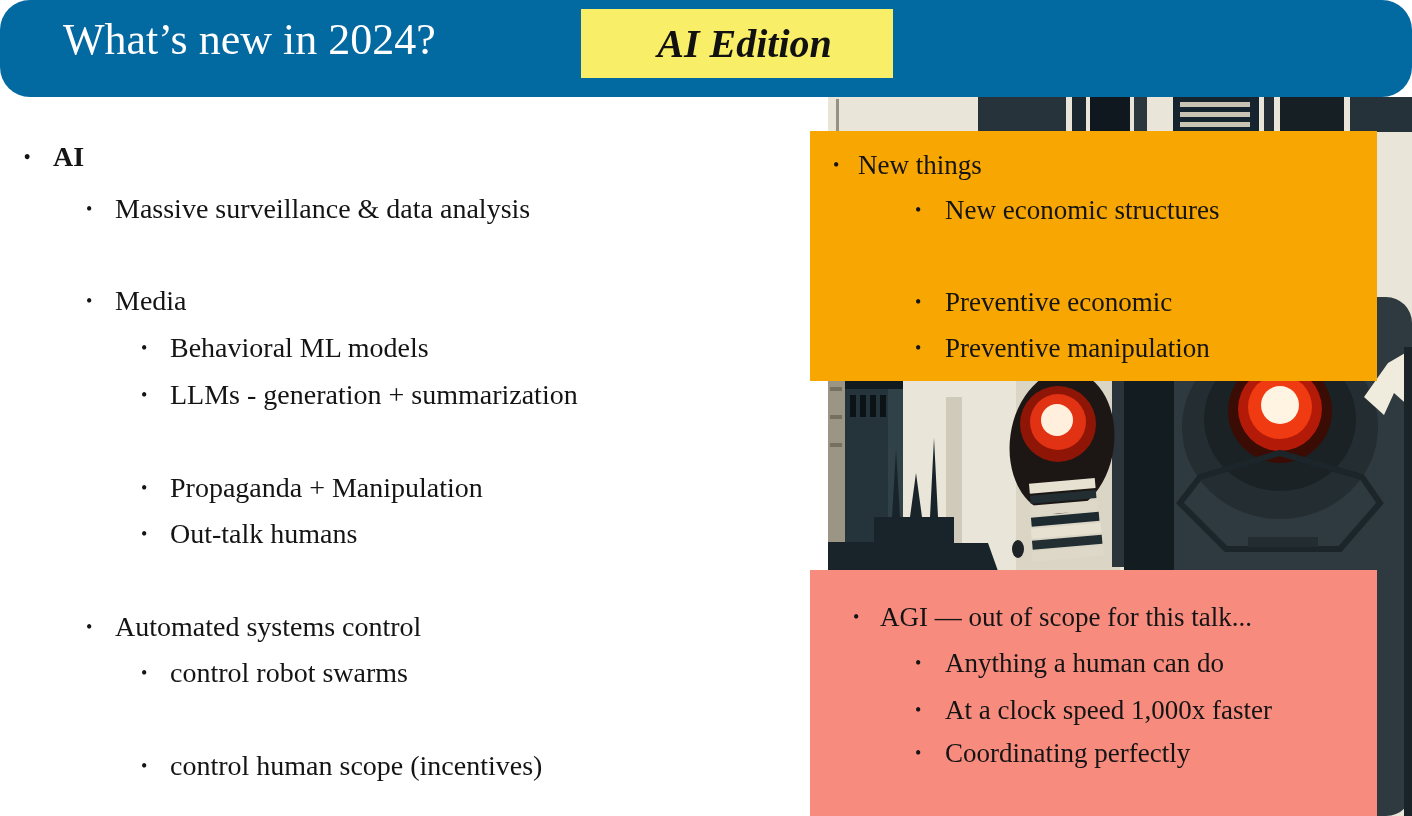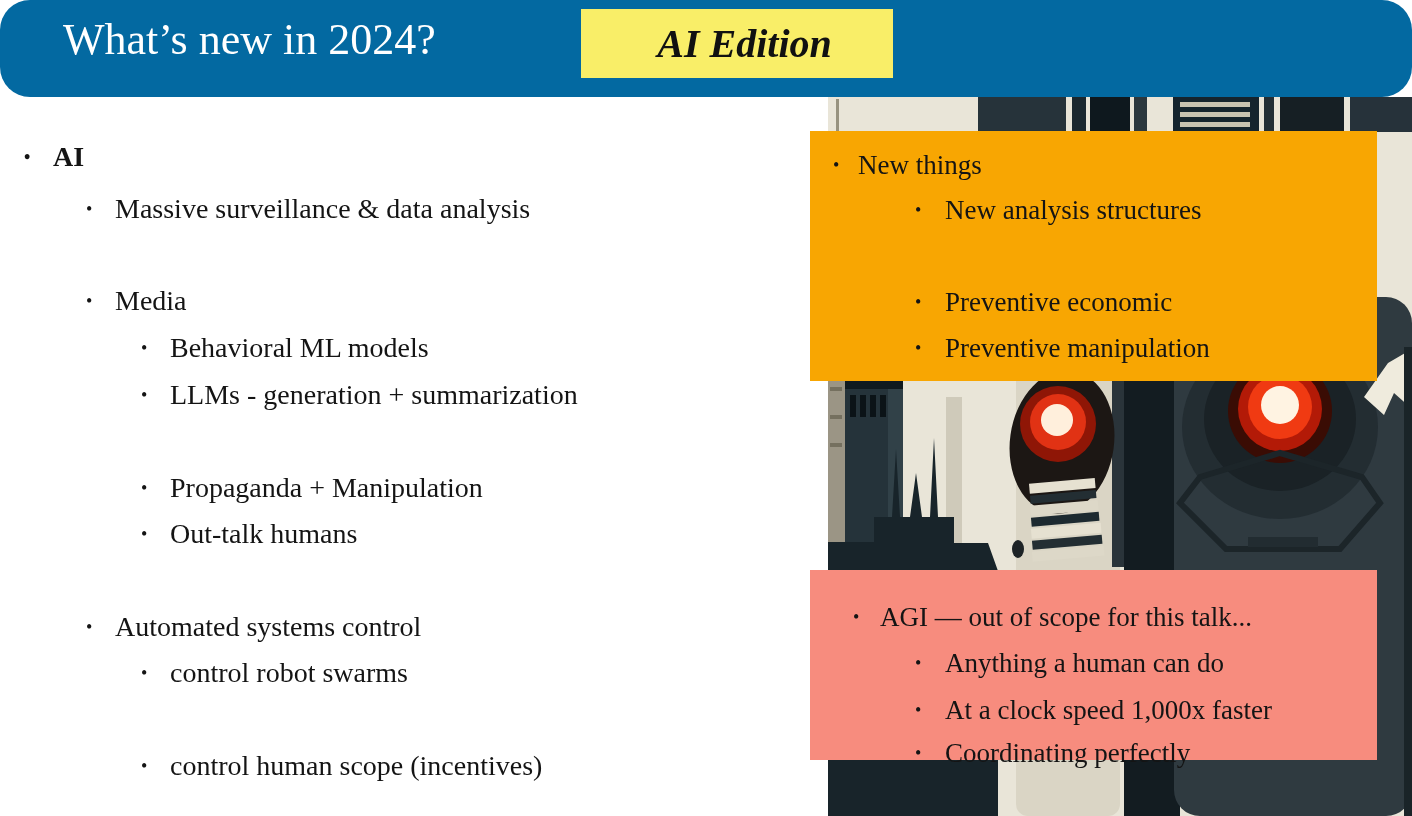--- a/index.html
+++ b/index.html
@@ -20,21 +20,21 @@
 
   
   .leftcol{position:absolute;left:0;top:97px;width:828px;height:719px;}
   .lvl1{left:24px;font-weight:bold;}
   .lvl2{left:86px;}
   .lvl3{left:141px;}
 
   
   .panel{position:absolute;left:810px;width:567px;}
   .panel-orange{top:131px;height:250px;background:#F8A602;}
-  .panel-pink{top:570px;height:190px;background:#F78C7E;}
+  .panel-pink{top:570px;height:246px;background:#F78C7E;}
   .p-lvl1{left:23px;}
   .p-lvl1 .b{width:25px;}
   .p-lvl1b{left:43px;}
   .p-lvl1b .b{width:27px;}
   .p-lvl2{left:105px;}
   .p-lvl2 .b{width:30px;}
 
   
   .art{position:absolute;left:828px;top:97px;width:584px;height:719px;}
 </style>
@@ -136,21 +136,21 @@
     <div class="row lvl3" style="top:279px"><span class="b">•</span><span class="t">LLMs - generation + summarization</span></div>
     <div class="row lvl3" style="top:372px"><span class="b">•</span><span class="t">Propaganda + Manipulation</span></div>
     <div class="row lvl3" style="top:418px"><span class="b">•</span><span class="t">Out-talk humans</span></div>
     <div class="row lvl2" style="top:511px"><span class="b">•</span><span class="t">Automated systems control</span></div>
     <div class="row lvl3" style="top:557px"><span class="b">•</span><span class="t">control robot swarms</span></div>
     <div class="row lvl3" style="top:650px"><span class="b">•</span><span class="t">control human scope (incentives)</span></div>
   </div>
 
   <div class="panel panel-orange">
     <div class="row p-lvl1" style="top:15px"><span class="b">•</span><span class="t">New things</span></div>
-    <div class="row p-lvl2" style="top:60px"><span class="b">•</span><span class="t">New analysis structures</span></div>
+    <div class="row p-lvl2" style="top:60px"><span class="b">•</span><span class="t">New economic structures</span></div>
     <div class="row p-lvl2" style="top:152px"><span class="b">•</span><span class="t">Preventive economic</span></div>
     <div class="row p-lvl2" style="top:198px"><span class="b">•</span><span class="t">Preventive manipulation</span></div>
   </div>
 
   <div class="panel panel-pink">
     <div class="row p-lvl1b" style="top:28px"><span class="b">•</span><span class="t">AGI — out of scope for this talk...</span></div>
     <div class="row p-lvl2" style="top:74px"><span class="b">•</span><span class="t">Anything a human can do</span></div>
     <div class="row p-lvl2" style="top:121px"><span class="b">•</span><span class="t">At a clock speed 1,000x faster</span></div>
     <div class="row p-lvl2" style="top:164px"><span class="b">•</span><span class="t">Coordinating perfectly</span></div>
   </div>

